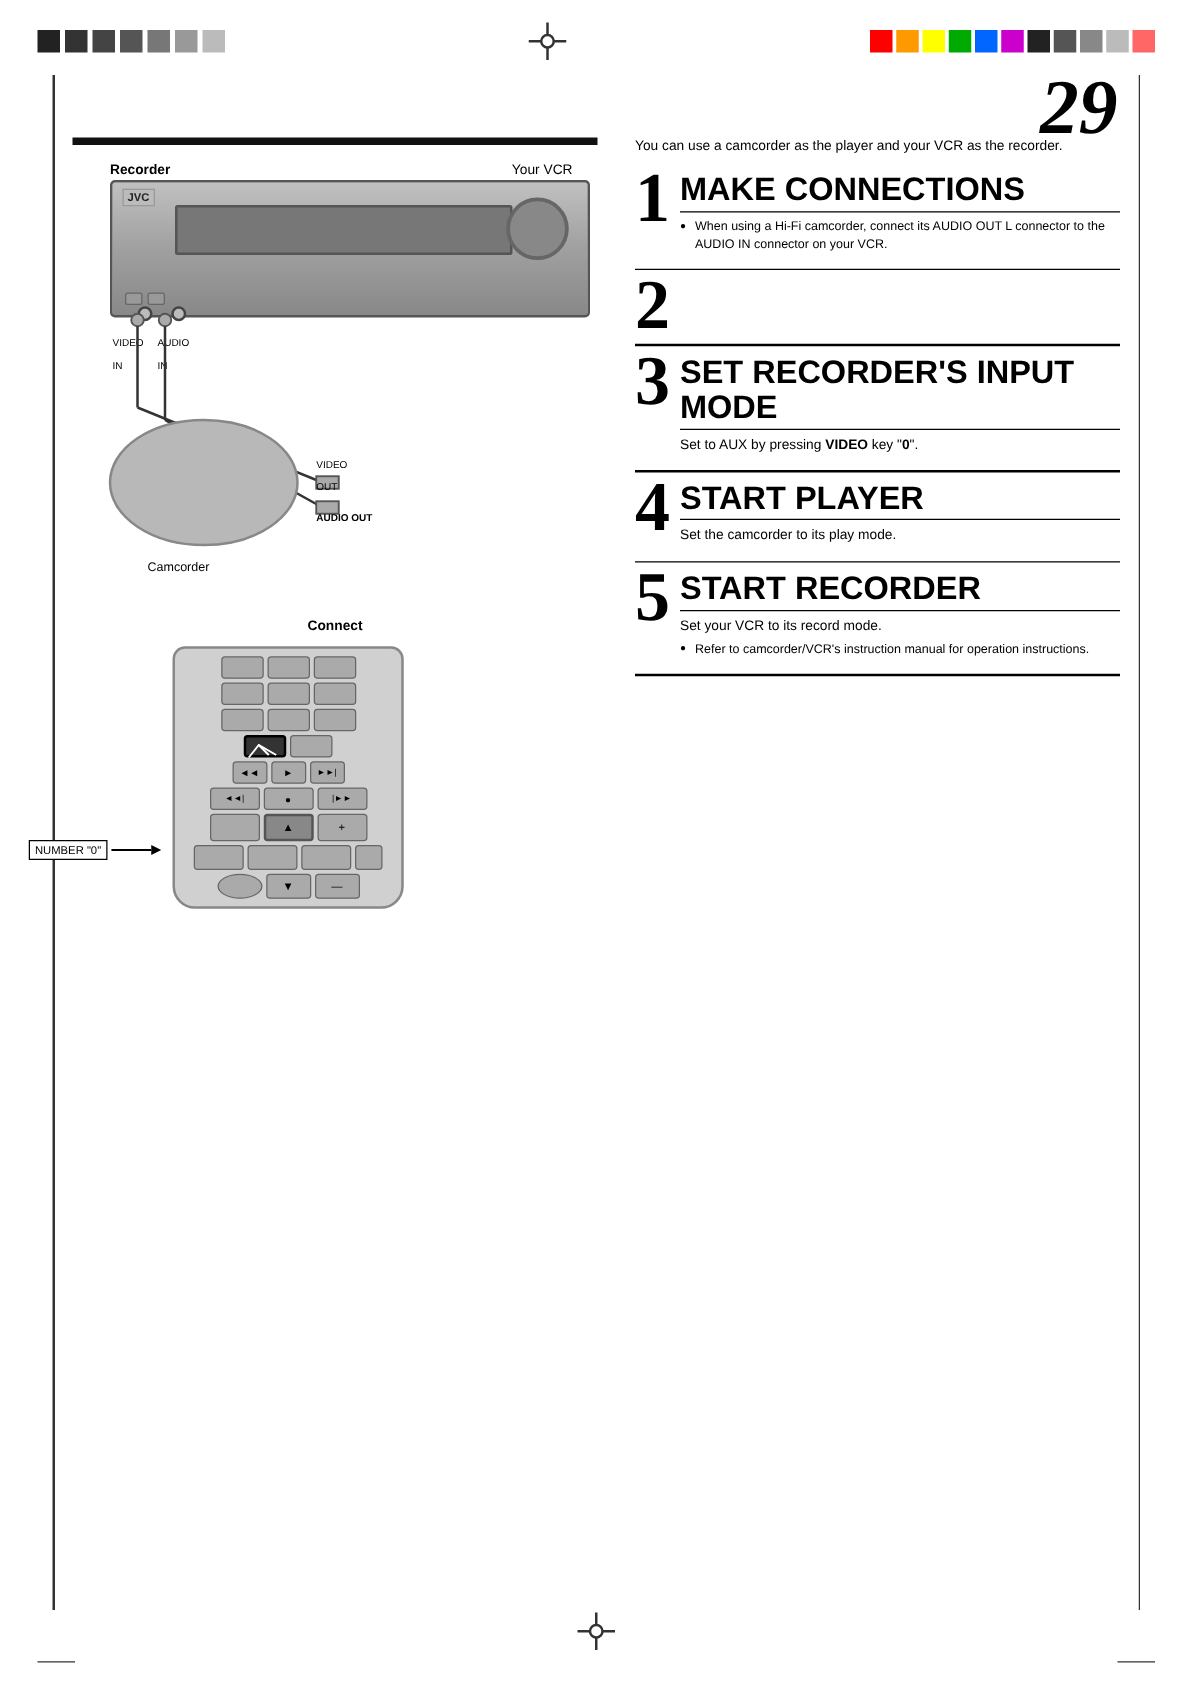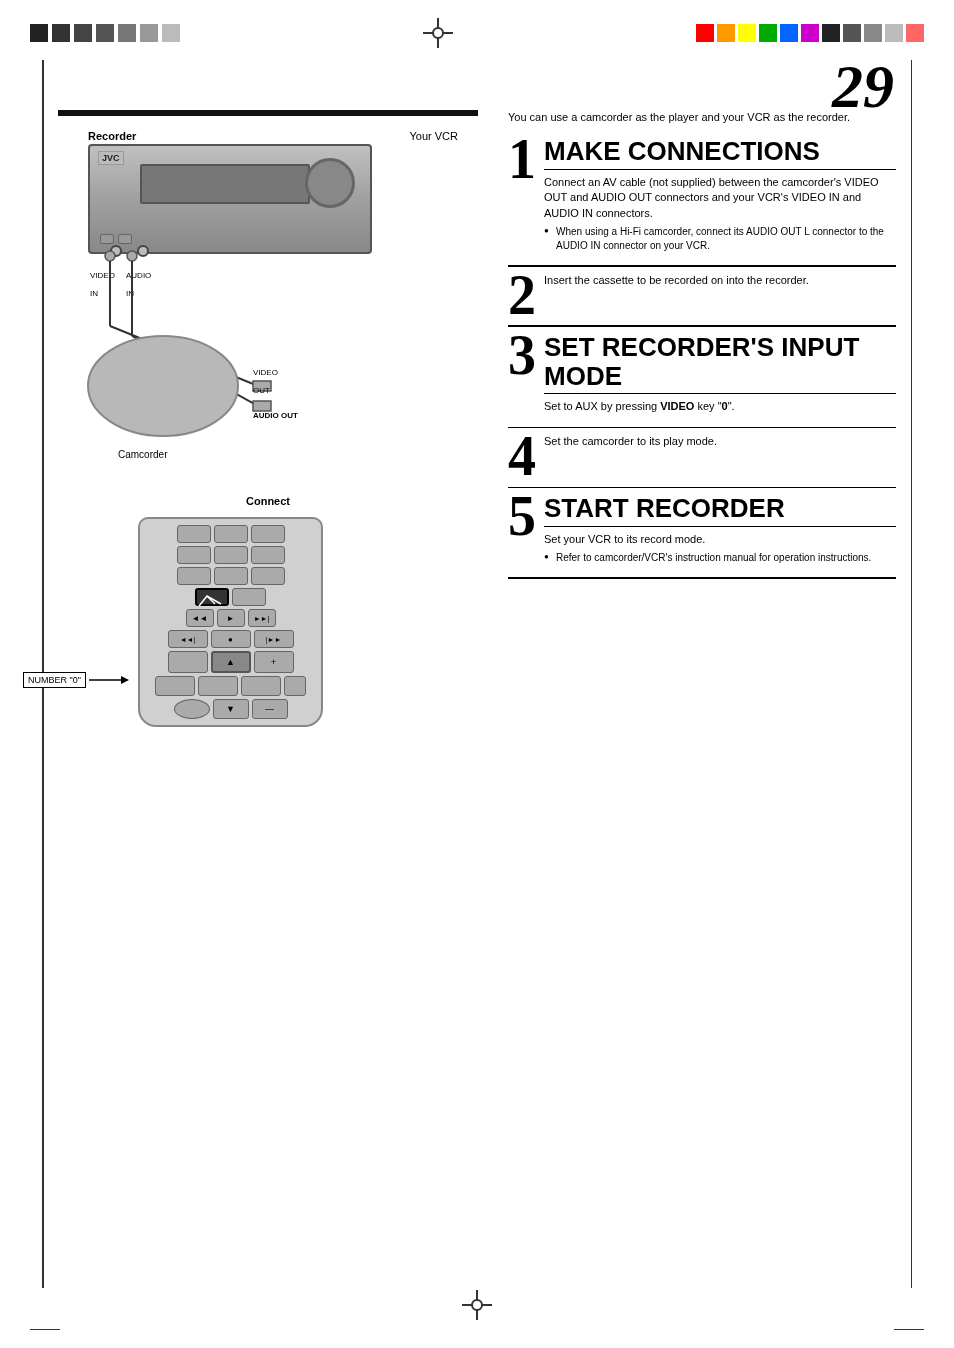--- a/index.html
+++ b/index.html
@@ -166,21 +166,21 @@
       position: relative;
       width: 420px;
       height: 360px;
     }
 
     
     .vcr-box {
       position: absolute;
       top: 0;
       left: 30px;
-      width: 284px;
+      width: 384px;
       height: 110px;
       background: linear-gradient(180deg, #c0c0c0 0%, #a0a0a0 50%, #888 100%);
       border: 2px solid #555;
       border-radius: 4px;
       text-align: right;
     }
 
     
     .cable-svg {
       position: absolute;
@@ -468,33 +468,31 @@
 
     <div class="right-col">
 
       <p class="intro-text">You can use a camcorder as the player and your VCR as the recorder.</p>
 
       <div class="step-section">
         <div style="display:flex;align-items:flex-start;gap:0;">
           <div style="font-size:56px;font-weight:900;font-family:'Times New Roman',serif;line-height:0.8;min-width:36px;">1</div>
           <div style="flex:1;">
             <div class="step-title step-title-large">MAKE CONNECTIONS</div>
-            <p class="step-desc">Connect an AV cable (not supplied) between the camcorder's VIDEO OUT and AUDIO OUT connectors and your VCR's VIDEO IN and AUDIO IN connectors.</p>
             <p class="step-bullet">When using a Hi-Fi camcorder, connect its AUDIO OUT L connector to the AUDIO IN connector on your VCR.</p>
           </div>
         </div>
       </div>
 
       <div class="step-divider"></div>
 
       <div class="step-section">
         <div style="display:flex;align-items:flex-start;gap:0;">
           <div style="font-size:56px;font-weight:900;font-family:'Times New Roman',serif;line-height:0.8;min-width:36px;">2</div>
           <div style="flex:1;">
-            <p class="step-desc">Insert the cassette to be recorded on into the recorder.</p>
           </div>
         </div>
       </div>
 
       <div class="step-divider"></div>
 
       <div class="step-section">
         <div style="display:flex;align-items:flex-start;gap:0;">
           <div style="font-size:56px;font-weight:900;font-family:'Times New Roman',serif;line-height:0.8;min-width:36px;">3</div>
           <div style="flex:1;">
@@ -503,20 +501,21 @@
           </div>
         </div>
       </div>
 
       <div class="step-divider"></div>
 
       <div class="step-section">
         <div style="display:flex;align-items:flex-start;gap:0;">
           <div style="font-size:56px;font-weight:900;font-family:'Times New Roman',serif;line-height:0.8;min-width:36px;">4</div>
           <div style="flex:1;">
+            <div class="step-title step-title-large">START PLAYER</div>
             <p class="step-desc">Set the camcorder to its play mode.</p>
           </div>
         </div>
       </div>
 
       <div class="step-divider"></div>
 
       <div class="step-section">
         <div style="display:flex;align-items:flex-start;gap:0;">
           <div style="font-size:56px;font-weight:900;font-family:'Times New Roman',serif;line-height:0.8;min-width:36px;">5</div>

